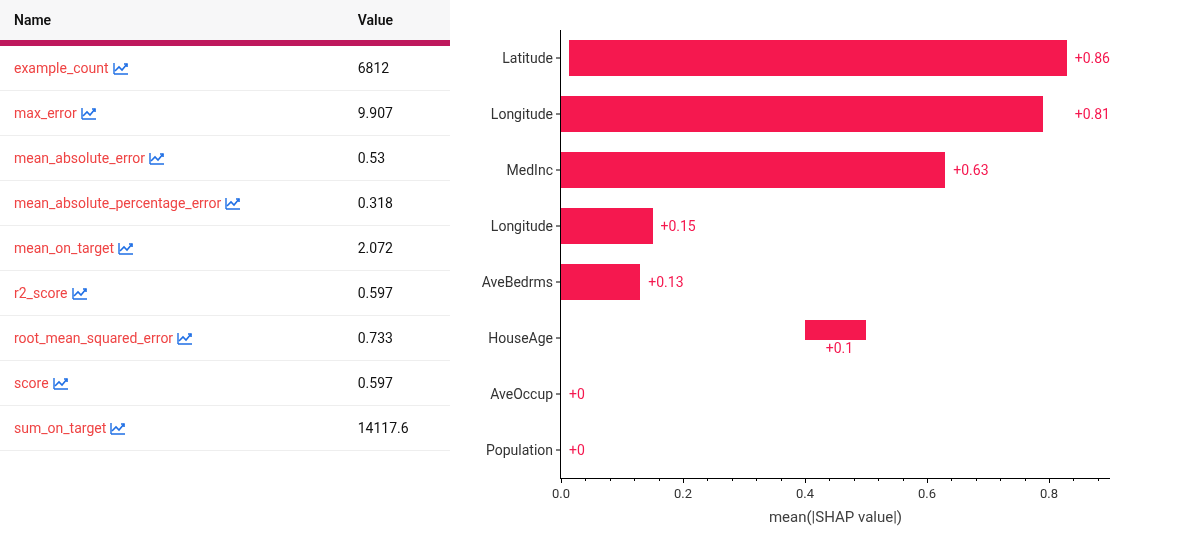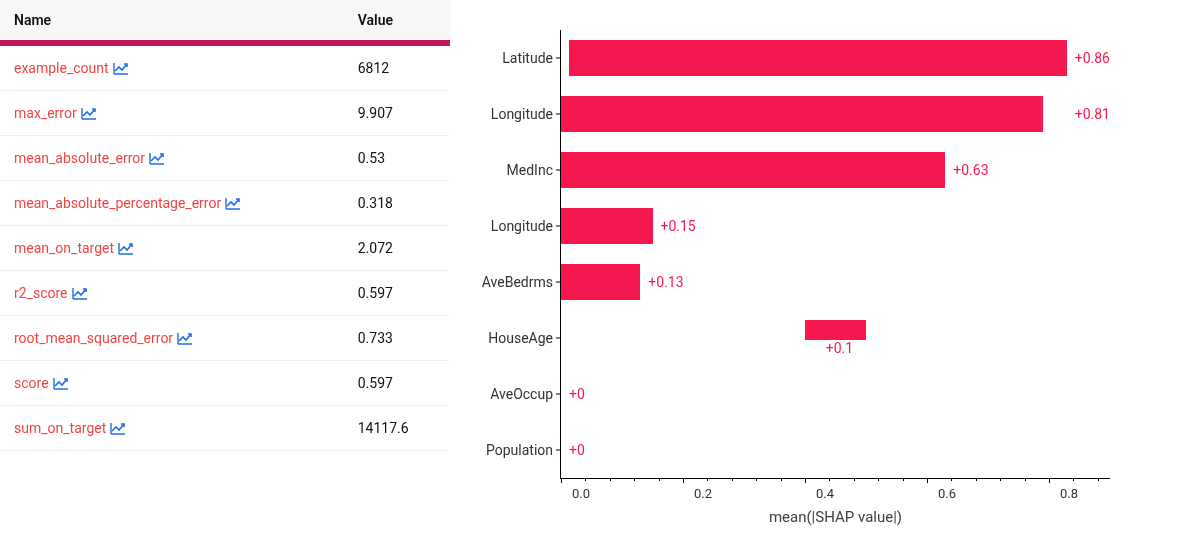--- a/index.html
+++ b/index.html
@@ -129,21 +129,20 @@
     width: 1px;
     height: 3px;
     background: #000;
   }
   .x-tick-label {
     position: absolute;
     top: 8px;
     transform: translateX(-50%);
     font-size: 13px;
     color: #333;
-    margin-left: 20px;
   }
   .x-axis-label {
     position: absolute;
     top: 30px;
     left: 50%;
     transform: translateX(-50%);
     font-size: 15px;
     color: #404040;
   }
 </style>

